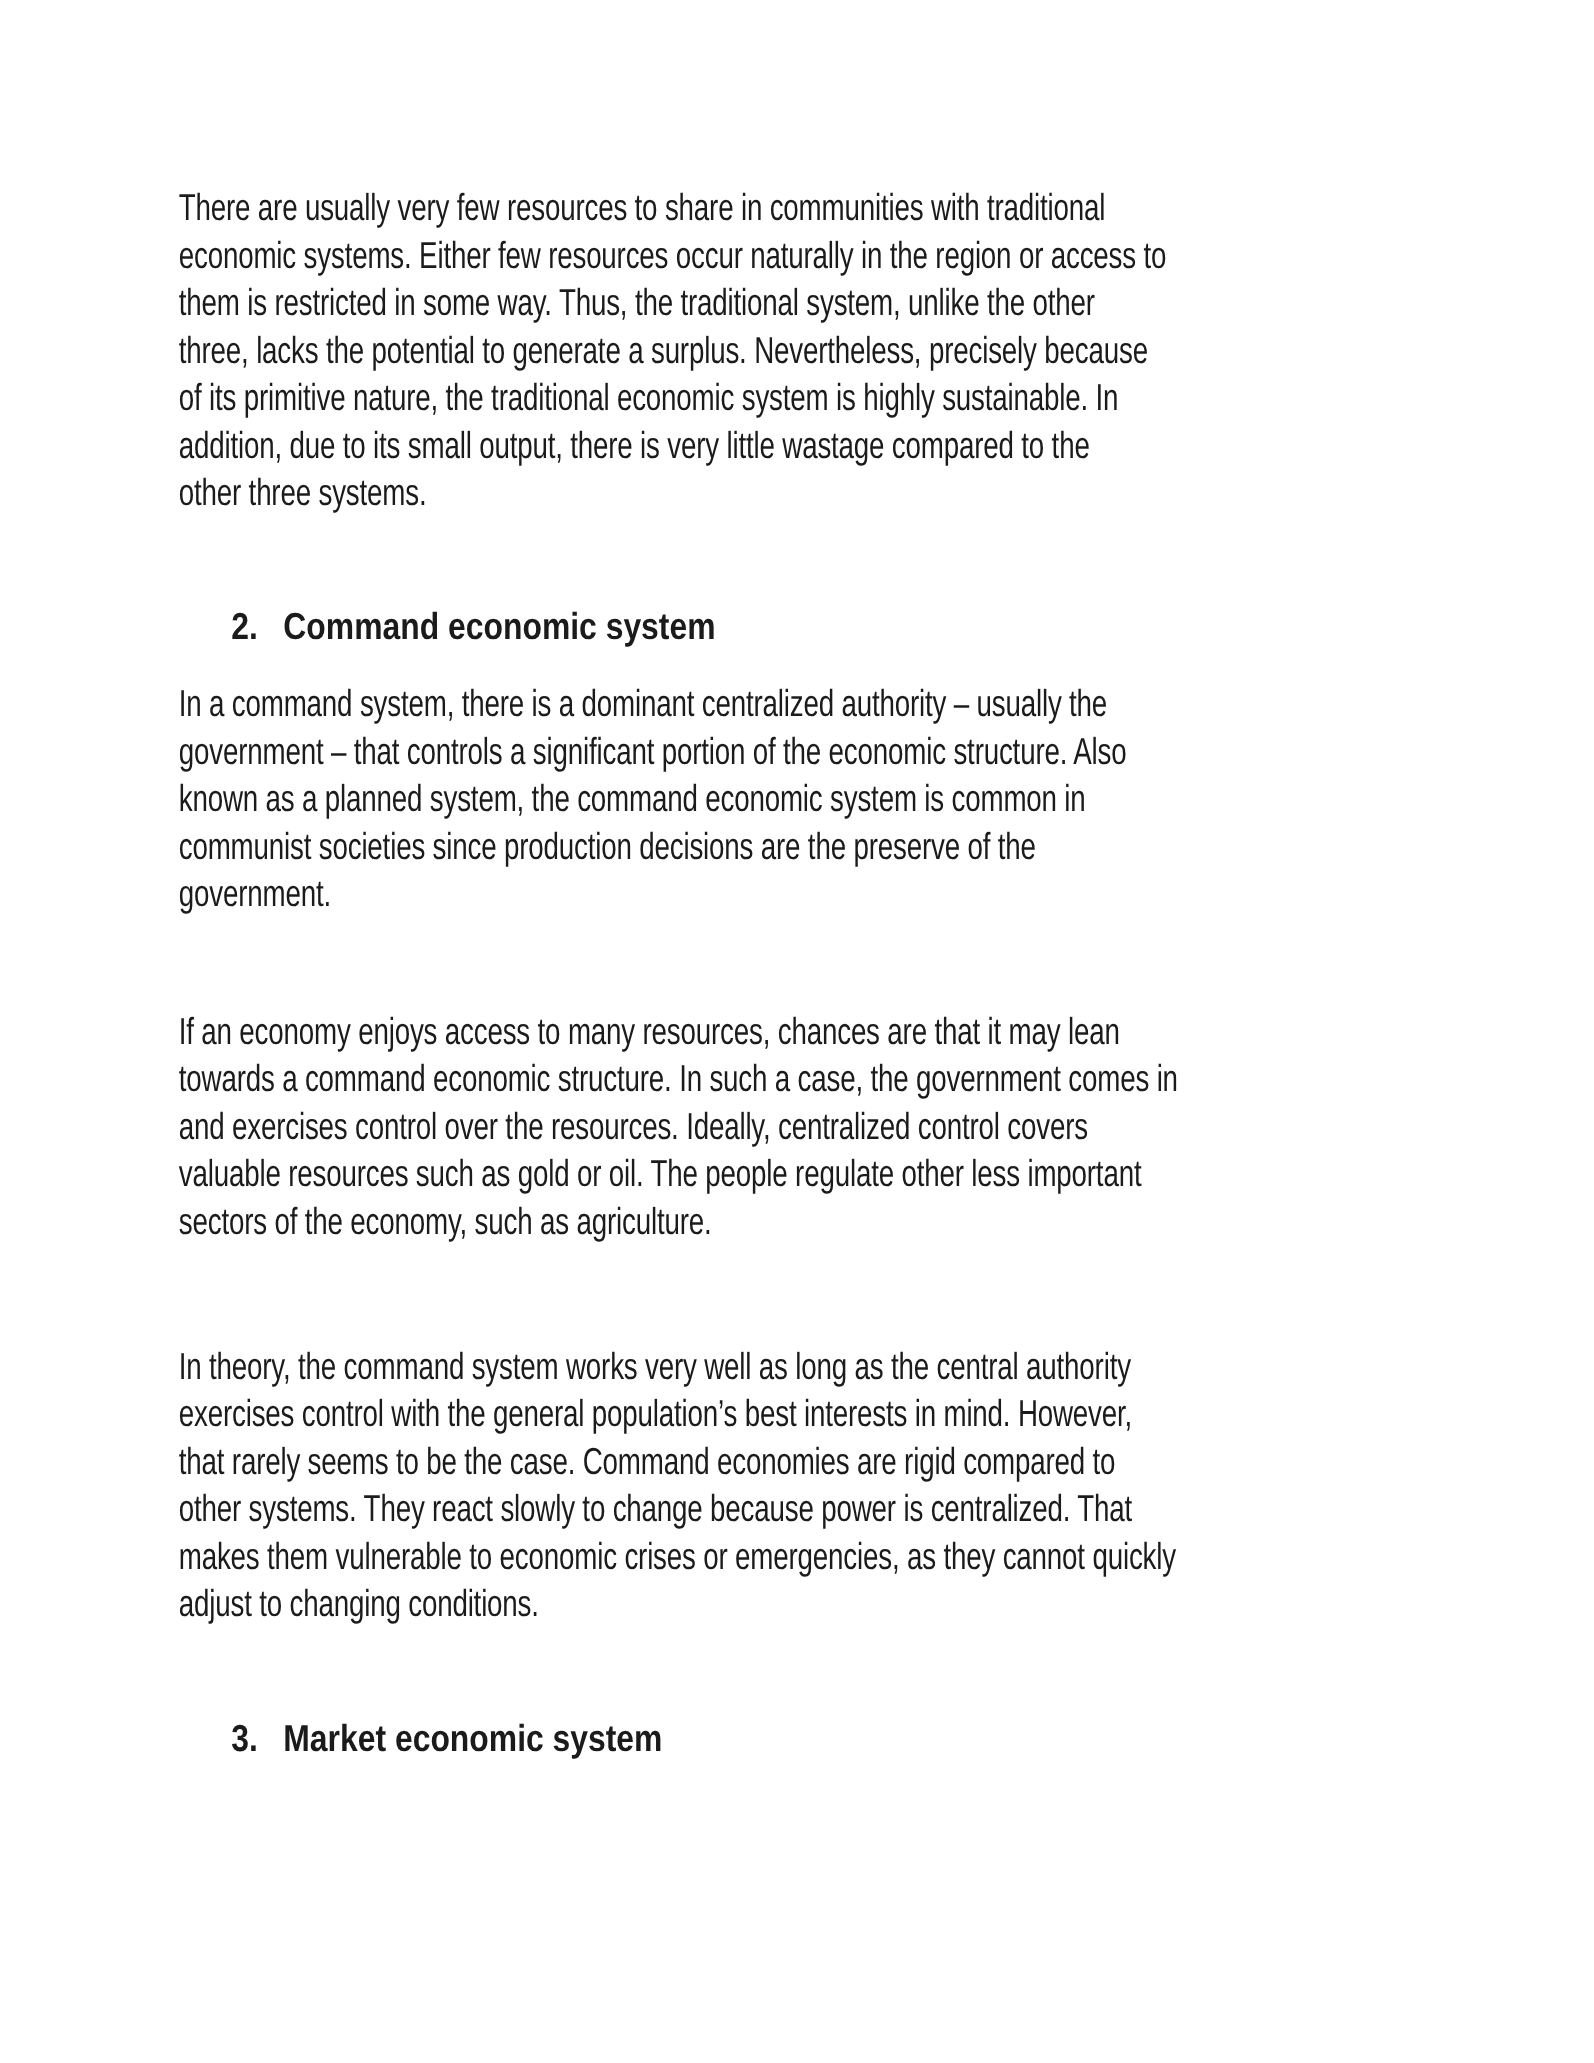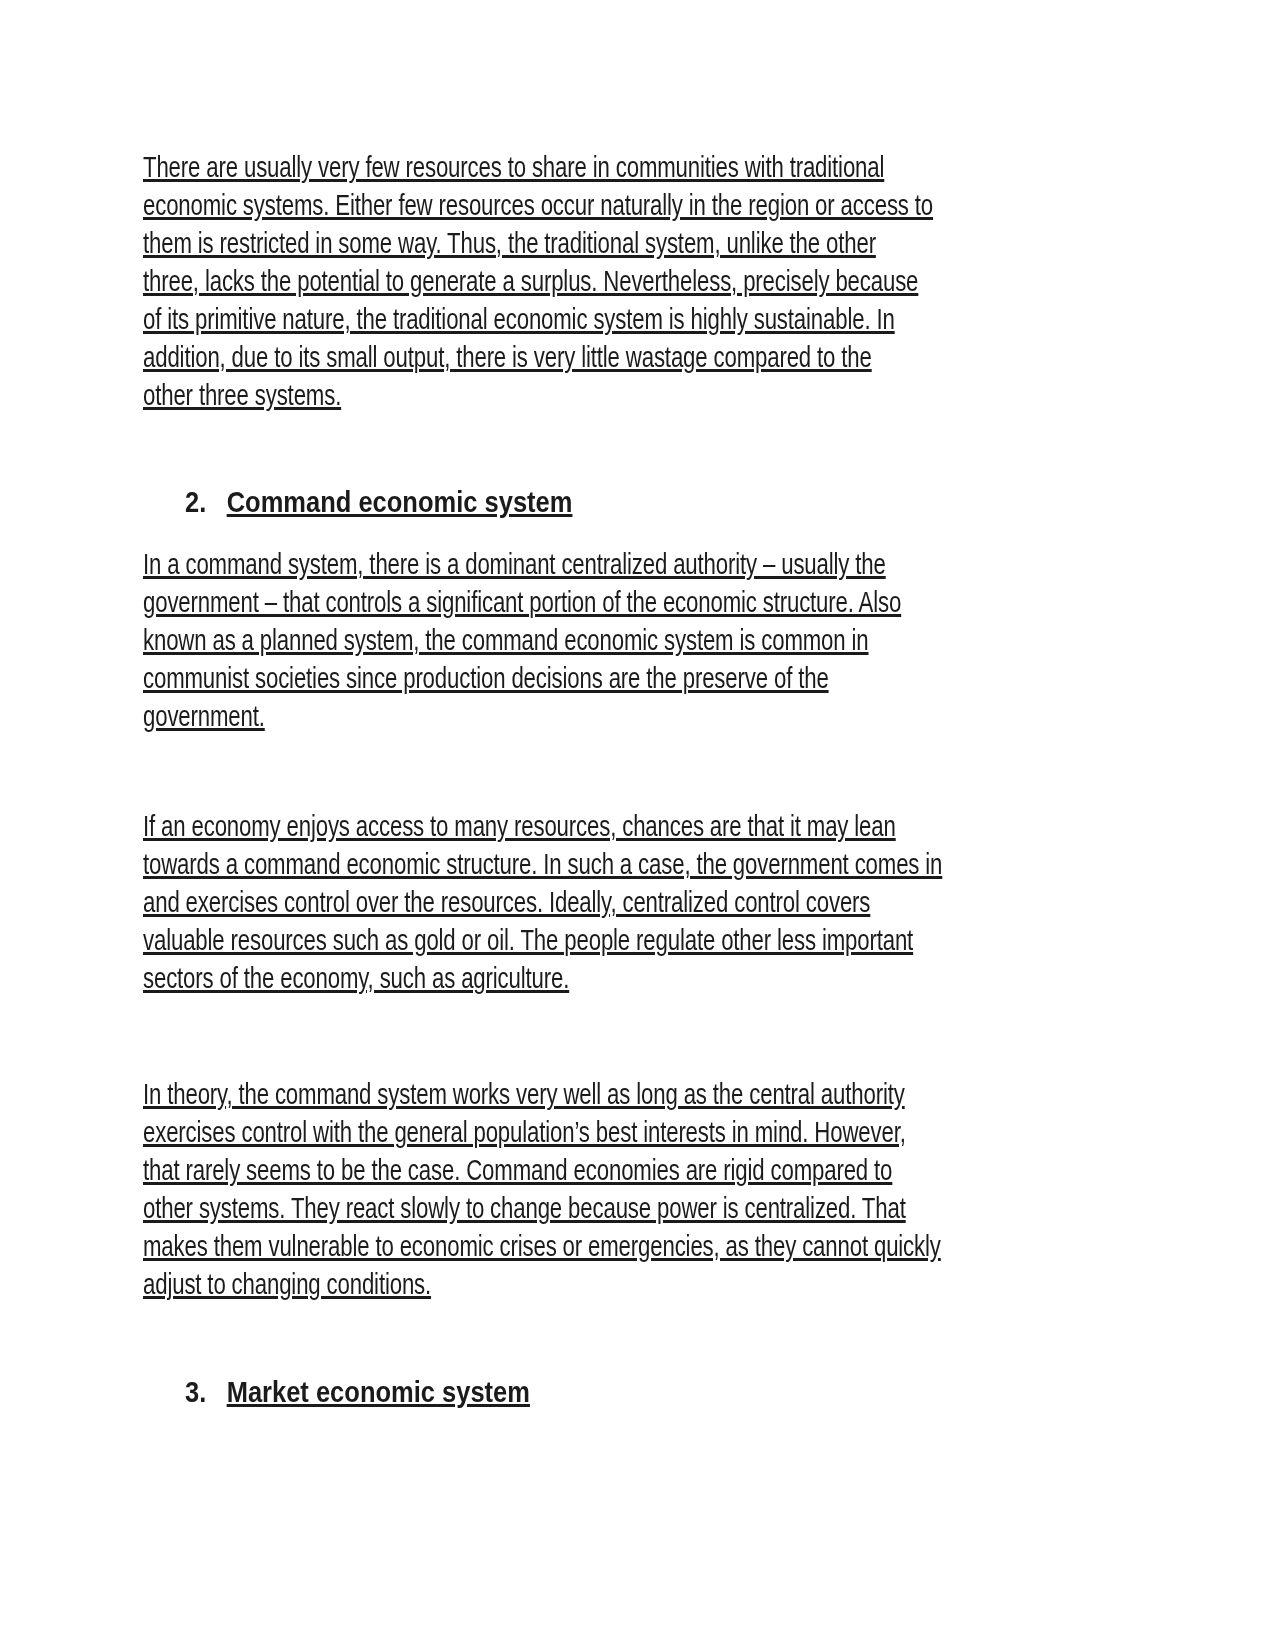--- a/index.html
+++ b/index.html
@@ -11,21 +11,20 @@
     position: relative;
     width: 1275px;
     height: 1650px;
     background: #ffffff;
     overflow: hidden;
     font-family: "Liberation Sans", sans-serif;
     color: #1b1b1b;
   }
   .content {
     padding: 148px 0 0 143px;
-    text-decoration: underline;
   }
   .para {
     font-size: 30px;
     line-height: 38px;
     white-space: pre-line;
     width: 1560px;            
     transform: scaleX(0.74);  
     transform-origin: 0 0;
     letter-spacing: -0.2px;
   }

